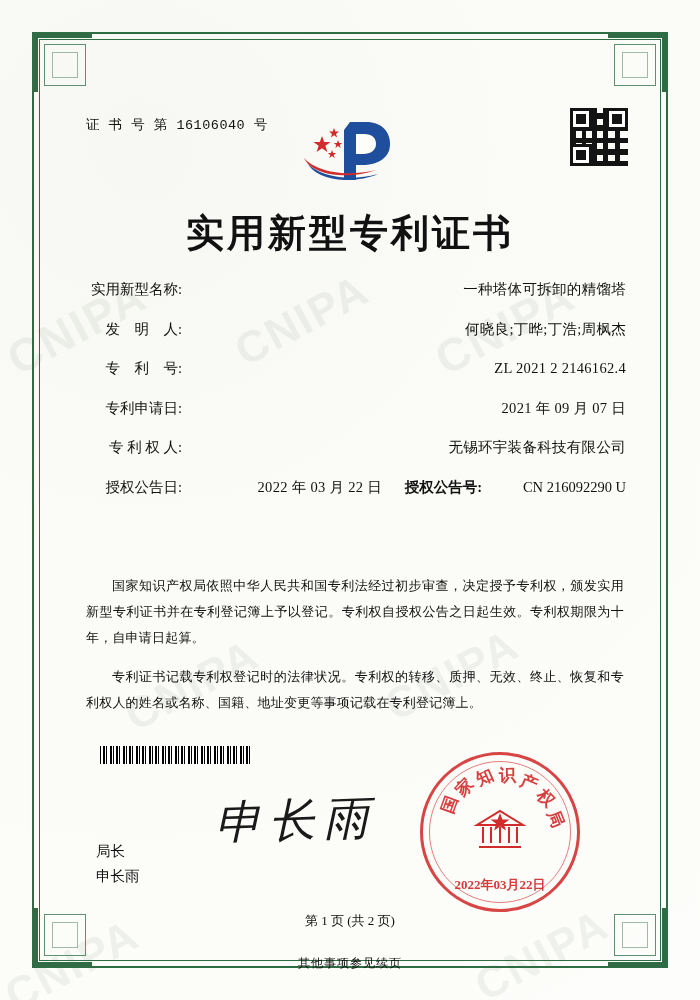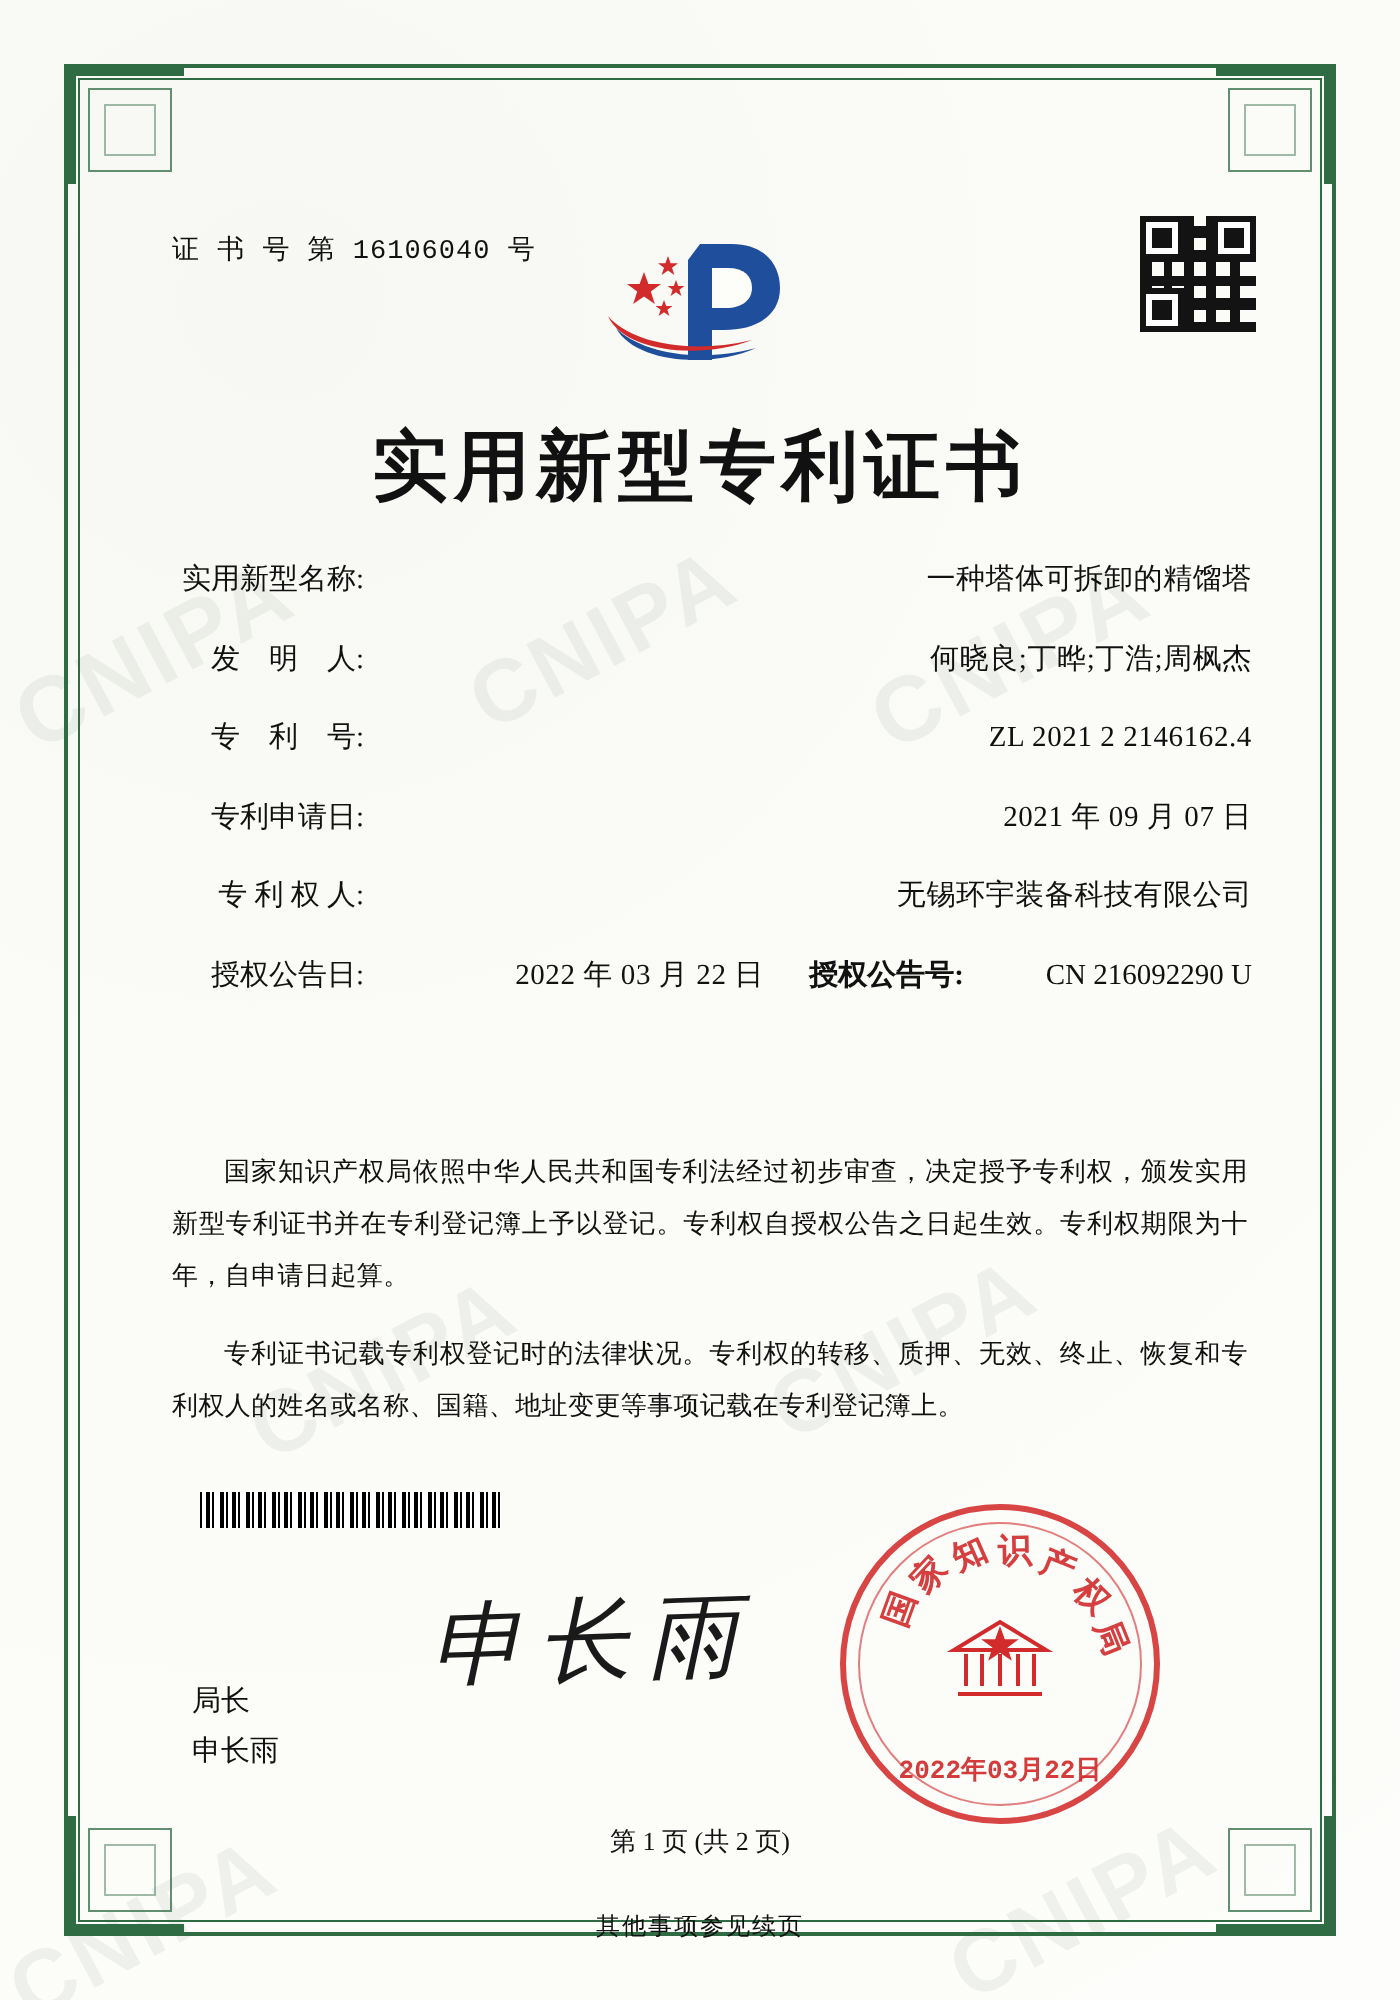--- a/index.html
+++ b/index.html
@@ -281,21 +281,20 @@
   .seal-date {
     position: absolute;
     left: 50%;
     transform: translateX(-50%);
     bottom: 18px;
     font-size: 13px;
     color: #d12b2b;
     white-space: nowrap;
     font-weight: 700;
     opacity: .92;
-    font-family: Liberation Mono, monospace;
   }
 
   .page-num {
     position: absolute;
     left: 0; right: 0;
     top: 852px;
     text-align: center;
     font-size: 13px;
     color: #111;
   }

